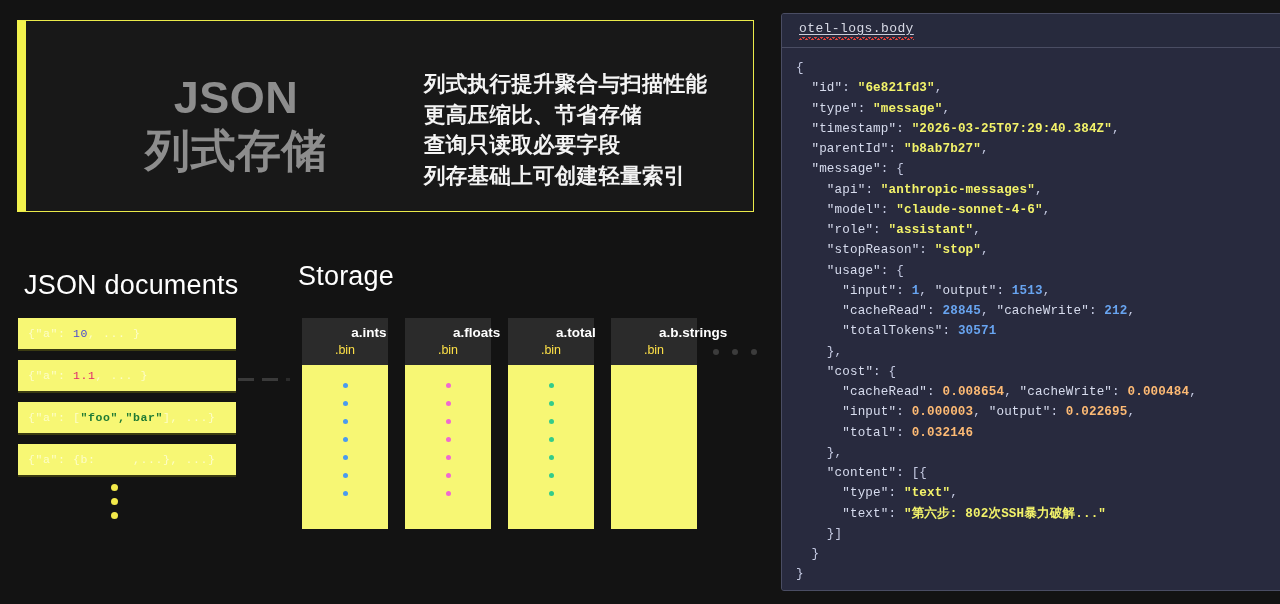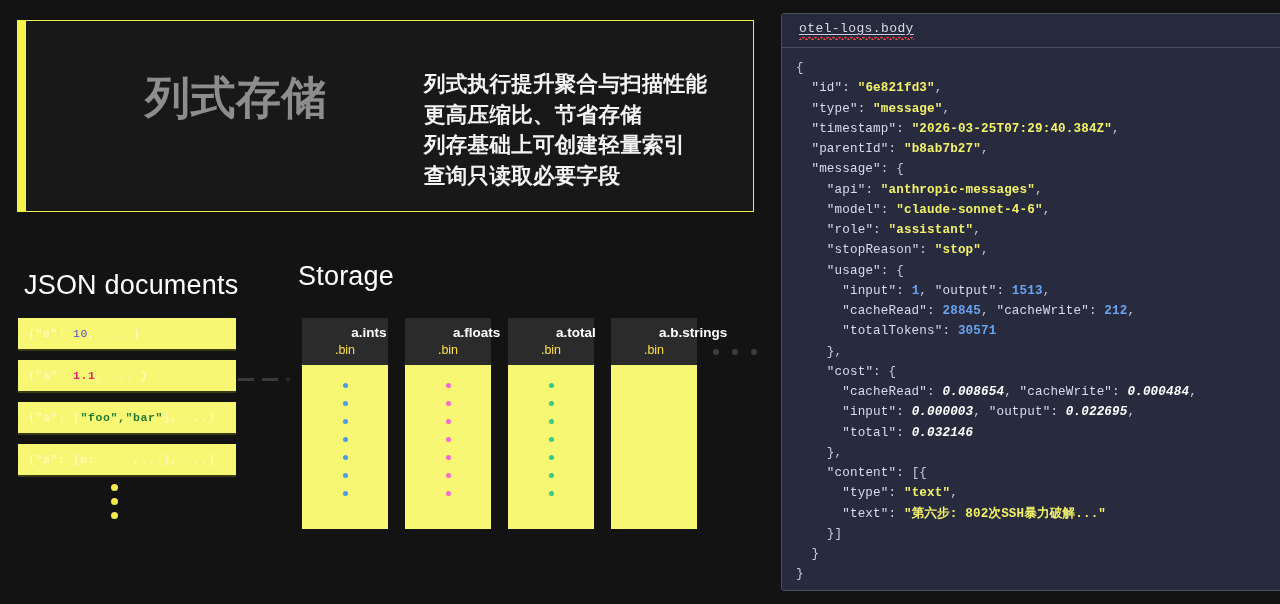--- a/index.html
+++ b/index.html
@@ -89,21 +89,21 @@
     box-sizing: border-box;
     padding-left: 10px;
     font-family: "Liberation Mono", monospace;
     font-size: 11.5px;
     letter-spacing: 0.6px;
     white-space: pre;
     color: #ffffff;
   }
   .doc-row .punct { color: #fdfdc8; }
   .tok-int    { color: #4a4ad0; font-weight: normal; }
-  .tok-float  { color: #e0246e; font-weight: bold; }
+  .tok-float  { color: #e0246e; font-weight: normal; }
   .tok-str    { color: #1f7a34; font-weight: bold; }
   .tok-dim    { color: #fdfdc8; }
 
   #docs-ellipsis {
     position: absolute;
     left: 111px; top: 484px;
     display: flex;
     flex-direction: column;
     gap: 7px;
   }
@@ -253,37 +253,38 @@
     font-family: "Liberation Mono", monospace;
     font-size: 12.6px;
     line-height: 20.25px;
     color: #c5cae2;
     white-space: pre;
     letter-spacing: 0.15px;
   }
   .jkey   { color: #d7dcee; }
   .jstr   { color: #f3f36a; font-weight: bold; }
   .jnum   { color: #68a4f0; font-weight: bold; }
-  .jnumf  { color: #ffffff; font-weight: bold; font-style: italic; }
+  .jnumf  { color: #fdba74; font-weight: bold; }
 </style>
 </head>
 <body>
 
 <div id="left-panel">
 
   <div id="hero">
     <div id="hero-inner">
       <div id="hero-title">
+        <span class="l1">JSON</span>
         <span class="l2">列式存储</span>
       </div>
       <div id="hero-bullets">
         <div>列式执行提升聚合与扫描性能</div>
         <div>更高压缩比、节省存储</div>
+        <div>查询只读取必要字段</div>
         <div>列存基础上可创建轻量索引</div>
-        <div>查询只读取必要字段</div>
       </div>
     </div>
   </div>
 
   <div class="section-heading" id="docs-heading">JSON documents</div>
   <div class="section-heading" id="storage-heading">Storage</div>
 
   <div id="docs-list">
       <div class="doc-row"><span class="punct">{"a": </span><span class="tok-int">10</span><span class="punct">, ... }</span></div>
       <div class="doc-row"><span class="punct">{"a": </span><span class="tok-float">1.1</span><span class="punct">, ... }</span></div>

